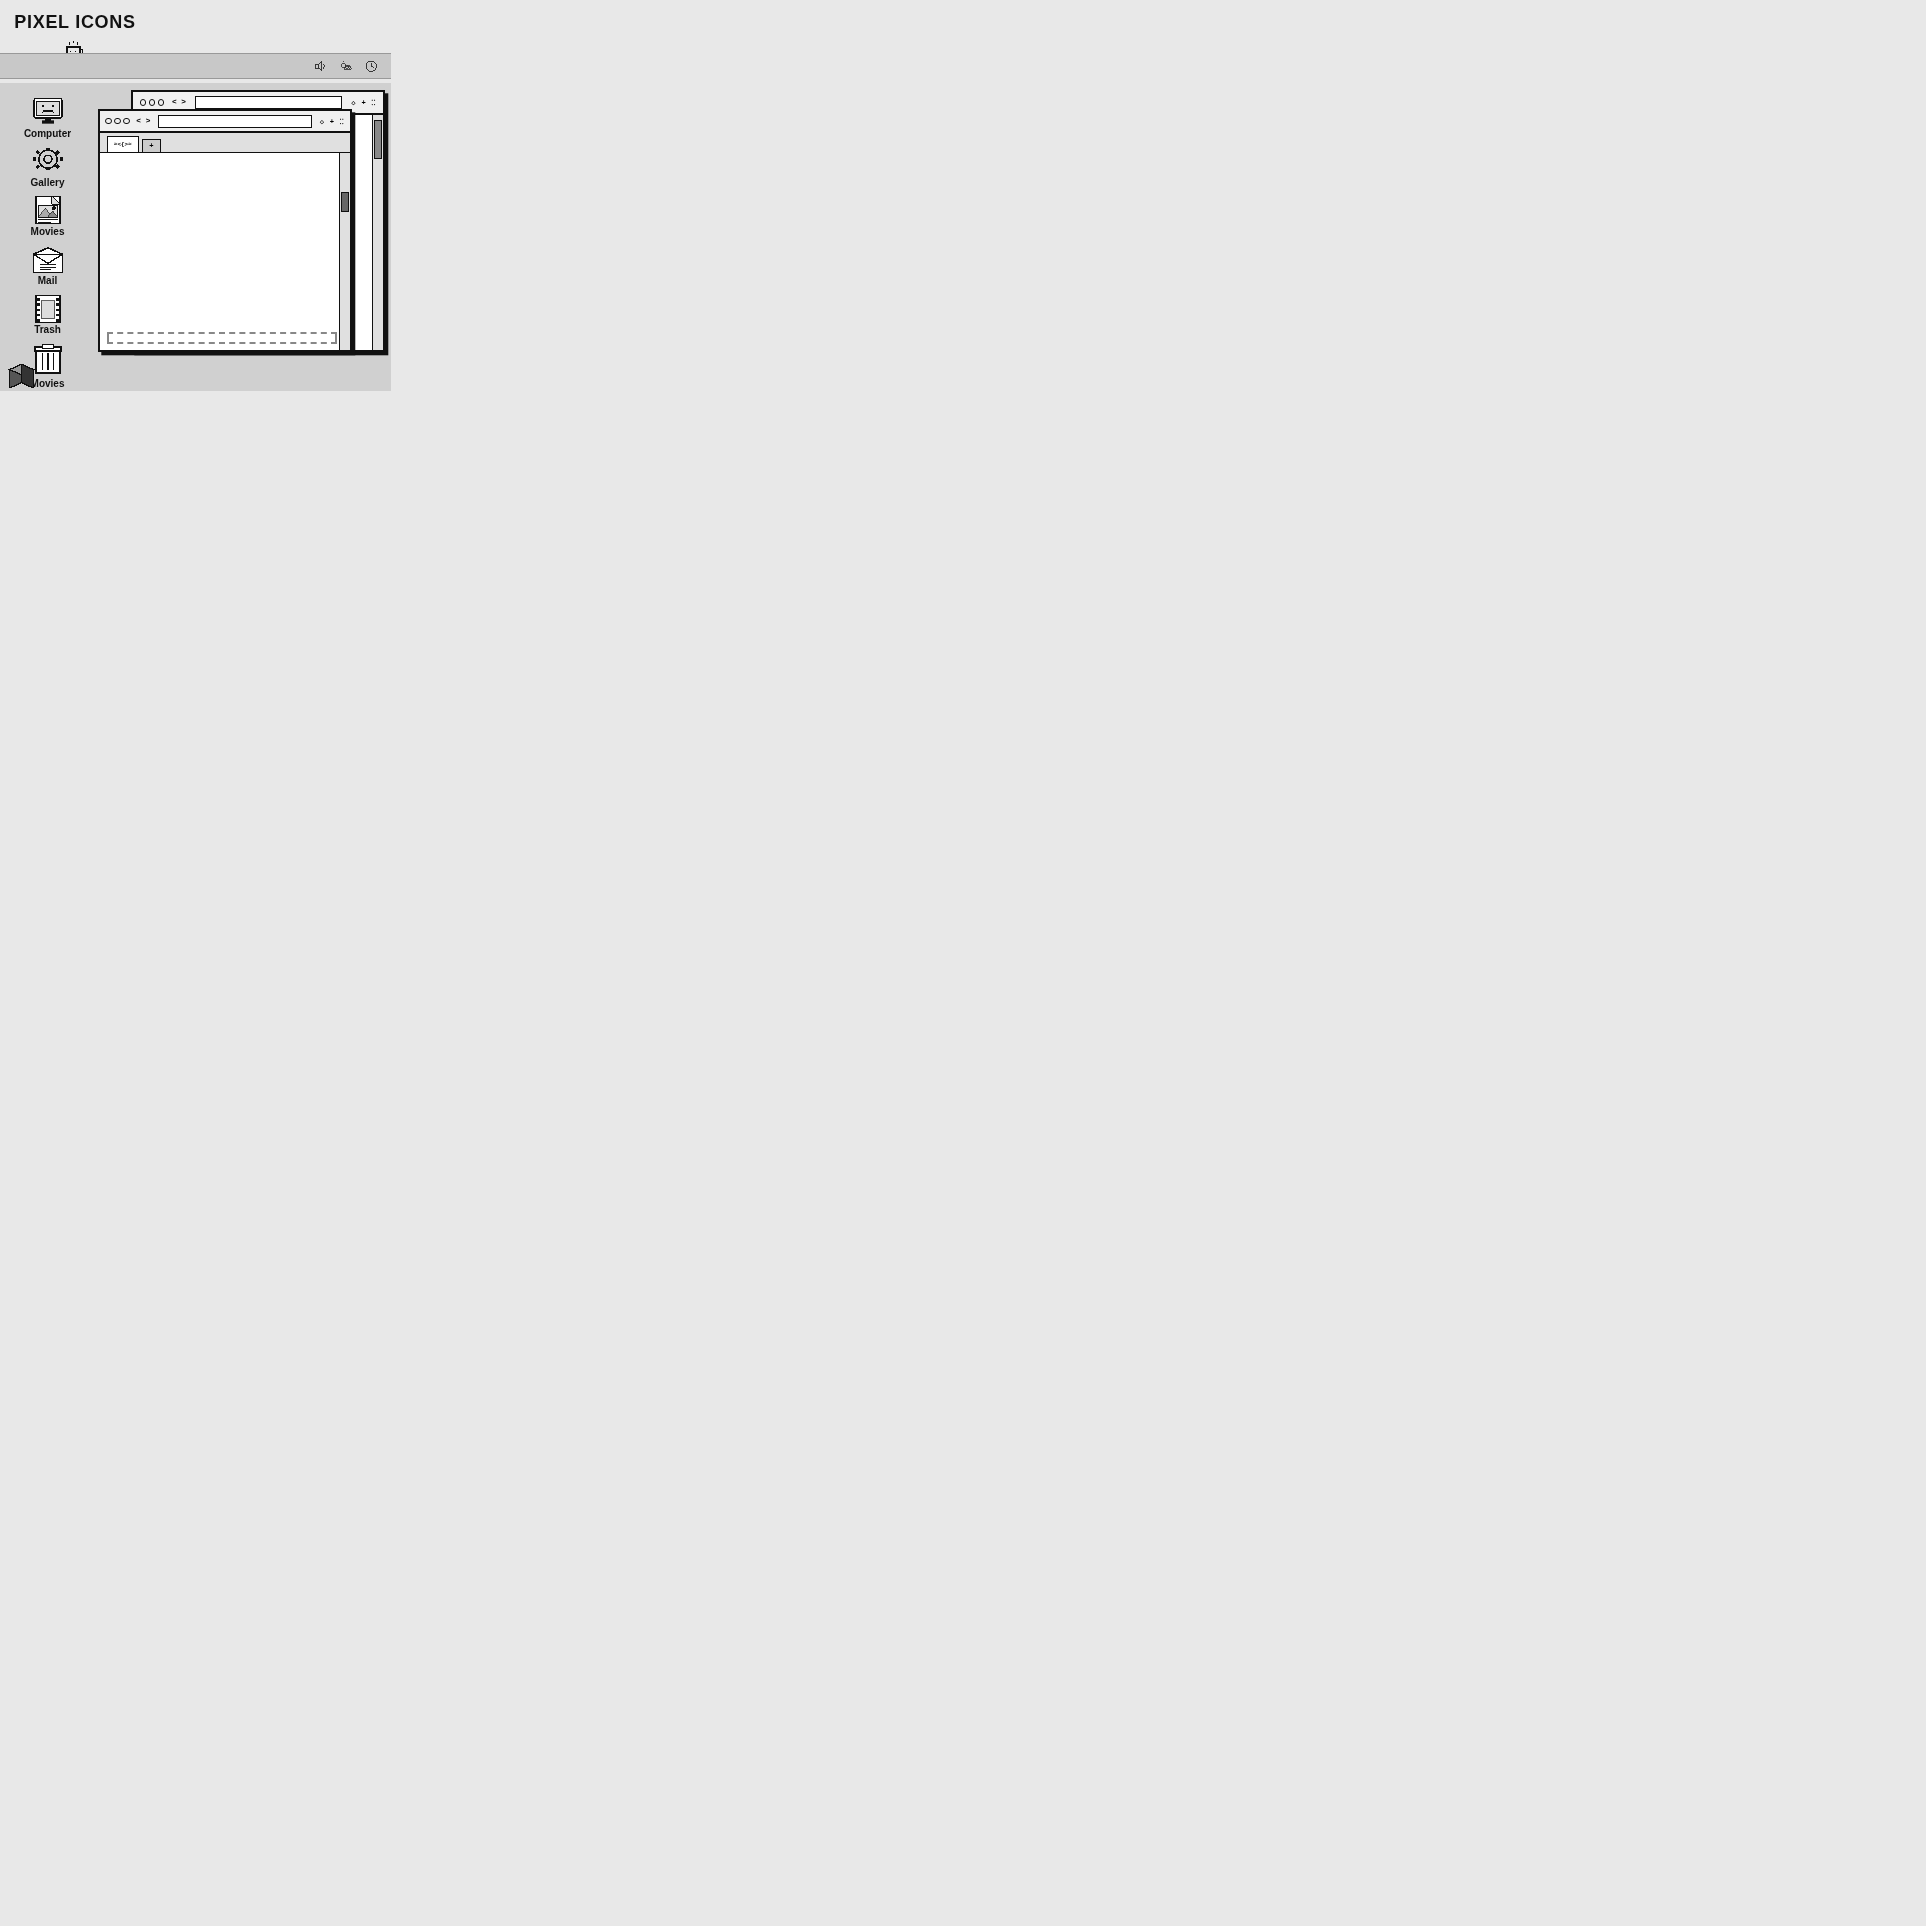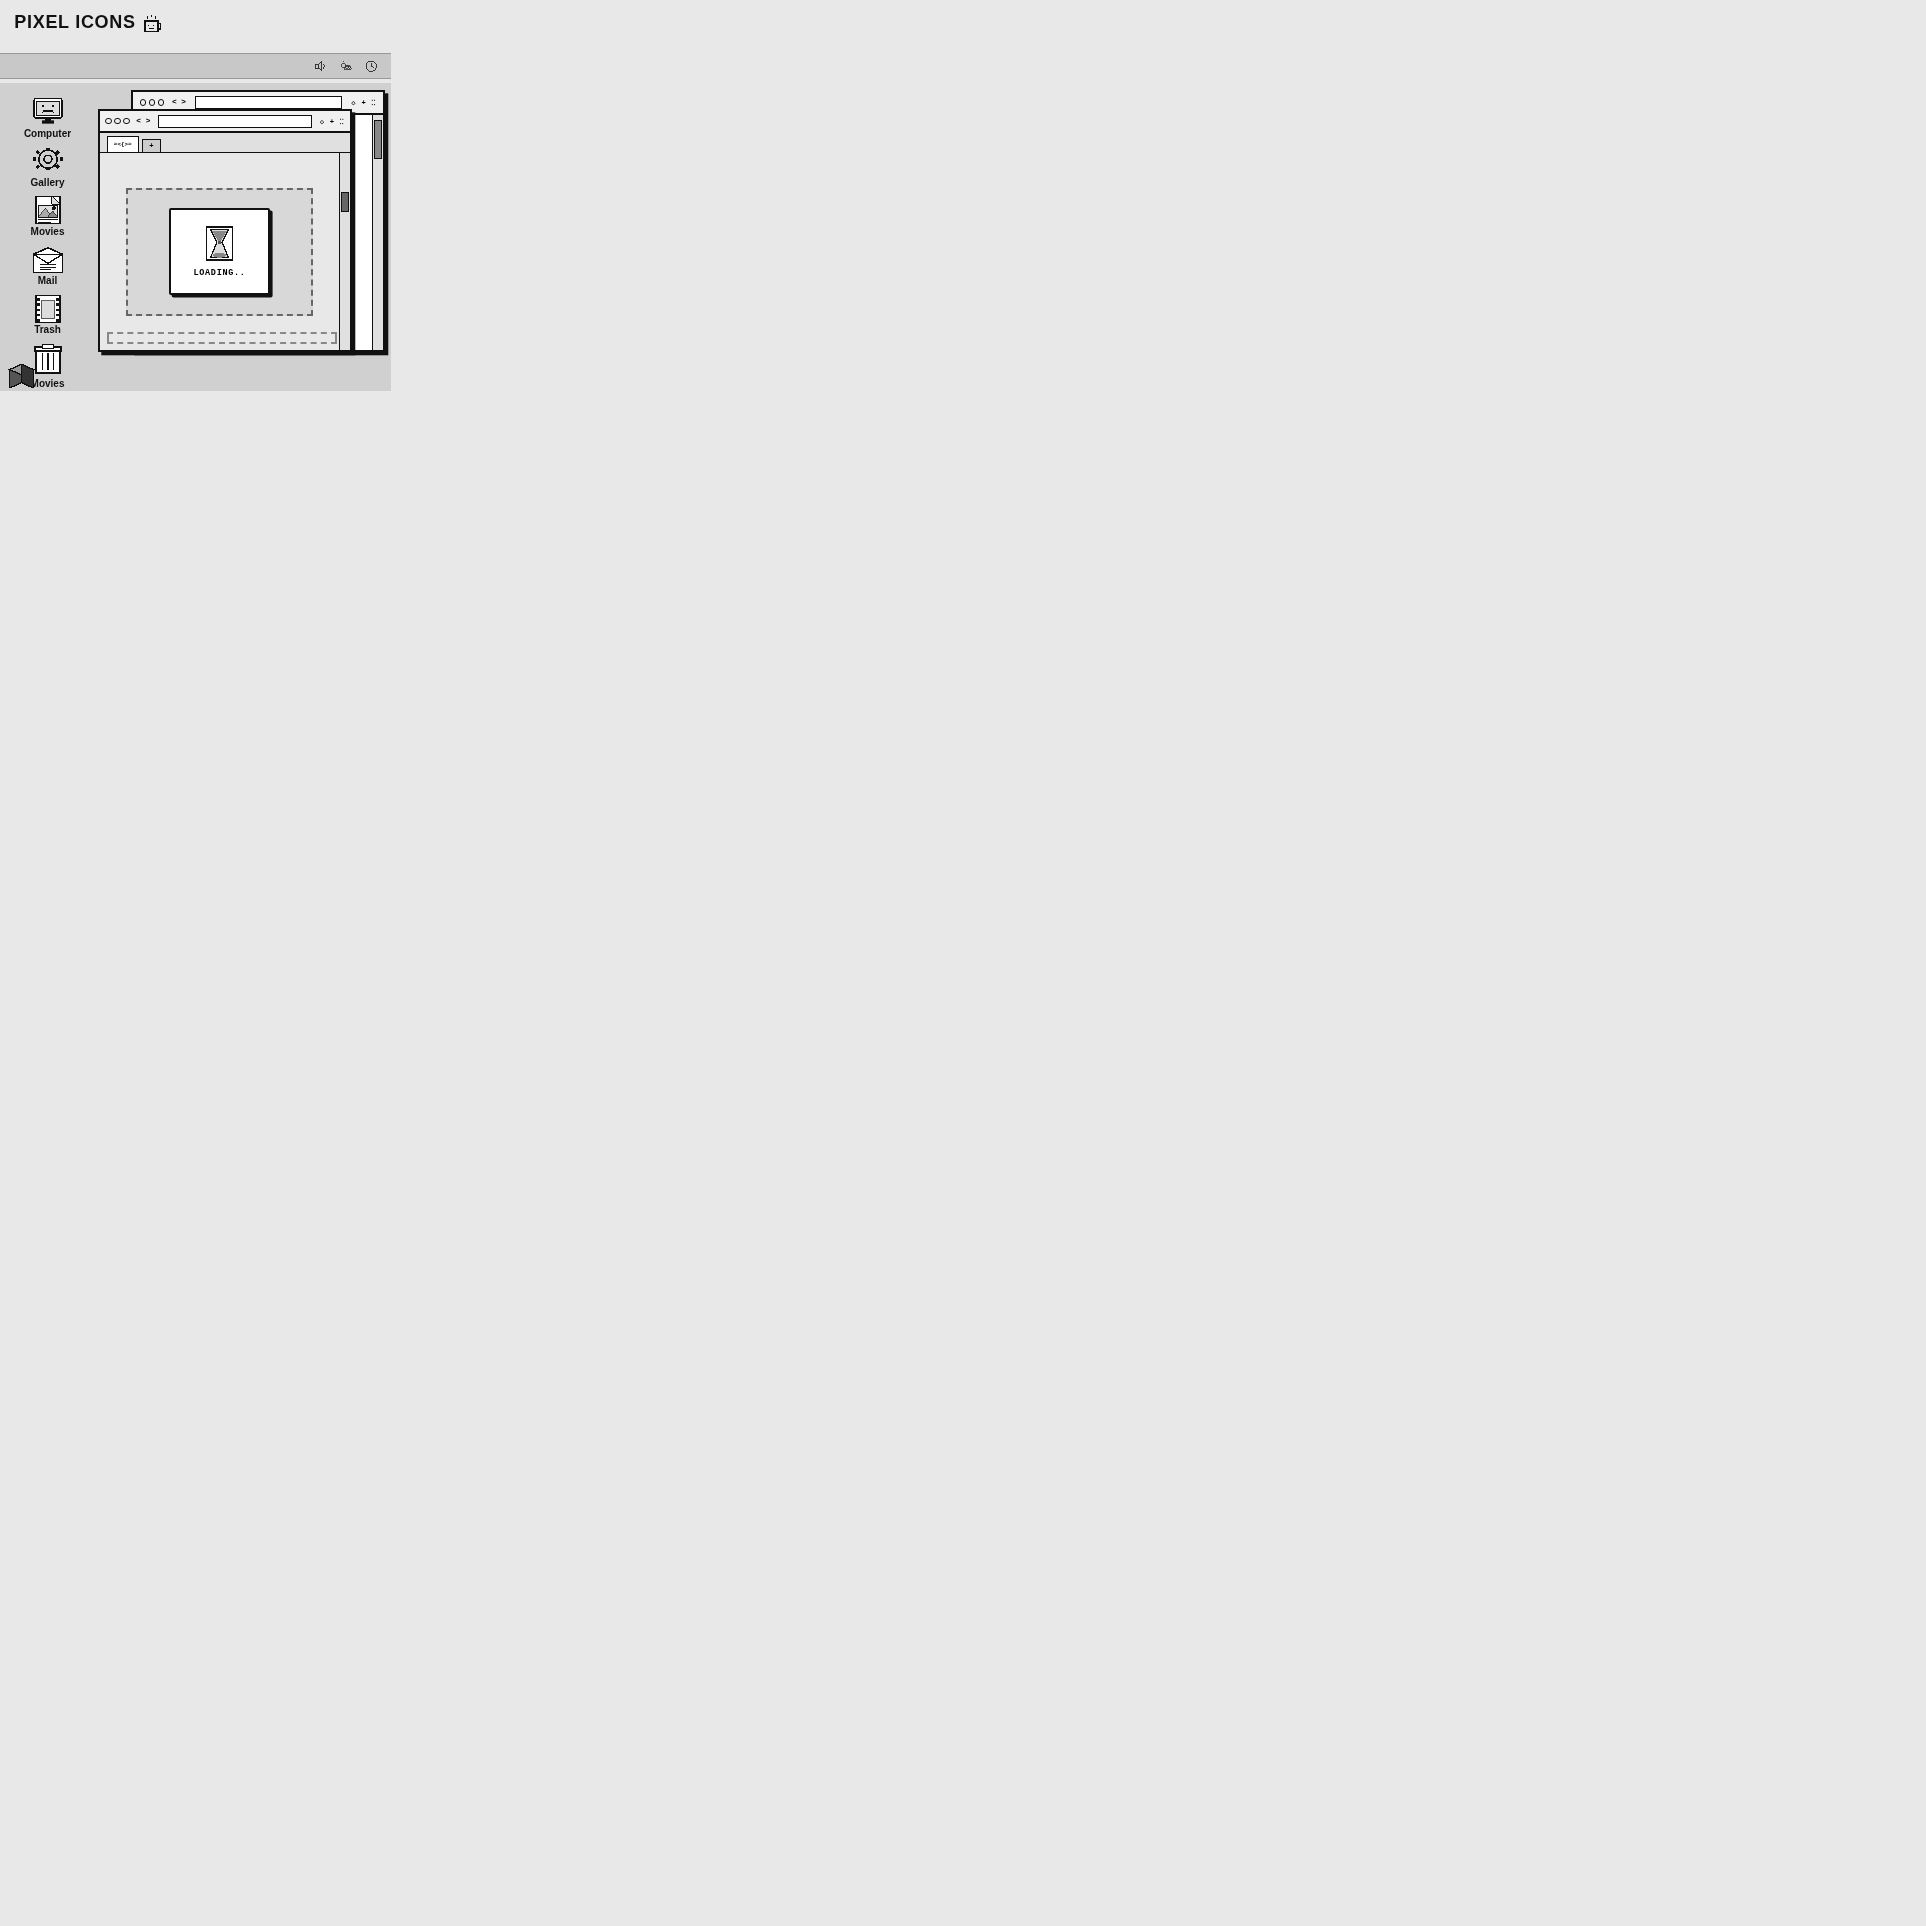--- a/index.html
+++ b/index.html
@@ -17,22 +17,23 @@
     .page-title {
       position: absolute;
       top: 11.7px;
       left: 14.3px;
       font-size: 18px;
       font-weight: 900;
       letter-spacing: 1.3px;
       color: #111;
       font-family: 'Arial Black', monospace;
       display: flex;
-      align-items: flex-start;
+      align-items: center;
       gap: 5.2px;
+      flex-direction: column;
     }
 
     .title-text {
       font-family: 'Arial Black', sans-serif;
       font-weight: 900;
       font-size: 18px;
       letter-spacing: 0.7px;
     }
 
     .cup-icon {
@@ -508,40 +509,20 @@
 
       <div class="browser-tabs">
         <div class="browser-tab">
           <span style="font-size:5.9px;font-weight:bold;">≈&lt;{&gt;≈</span>
         </div>
         <div class="browser-tab browser-tab-inactive">
           <span style="font-size:7.2px;font-weight:bold;">+</span>
         </div>
       </div>
 
-      <div class="browser-content">
-        <div class="dashed-box">
-          <div class="loading-dialog">
-
-            <svg width="31" height="37" viewBox="0 0 48 56" class="pixel">
-
-              <rect x="4" y="2" width="40" height="52" rx="2" fill="white" stroke="#111" stroke-width="2.5"></rect>
-
-              <polygon points="10,6 38,6 28,26 38,50 10,50 20,26" fill="#ddd" stroke="#111" stroke-width="2"></polygon>
-
-              <polygon points="12,8 36,8 26,24 22,24" fill="#888"></polygon>
-
-              <ellipse cx="24" cy="46" rx="10" ry="4" fill="#888"></ellipse>
-
-              <rect x="22" y="24" width="4" height="4" fill="#555"></rect>
-            </svg>
-            <span class="loading-text">LOADING..</span>
-          </div>
-        </div>
-      </div>
 
       <div class="browser-scrollbar">
         <div class="scrollbar-thumb"></div>
       </div>
 
       <div style="position:absolute;bottom:6.5px;left:6.5px;right:13px;height:11.7px;border:2px dashed #888;"></div>
     </div>
   </div>
 
   <div class="cube-icon">

